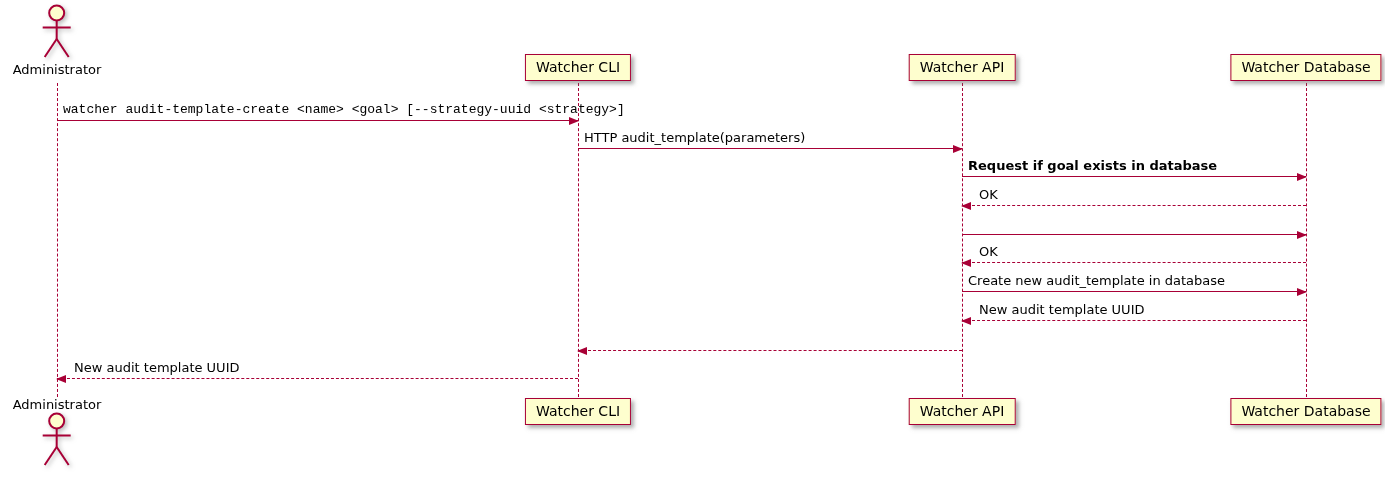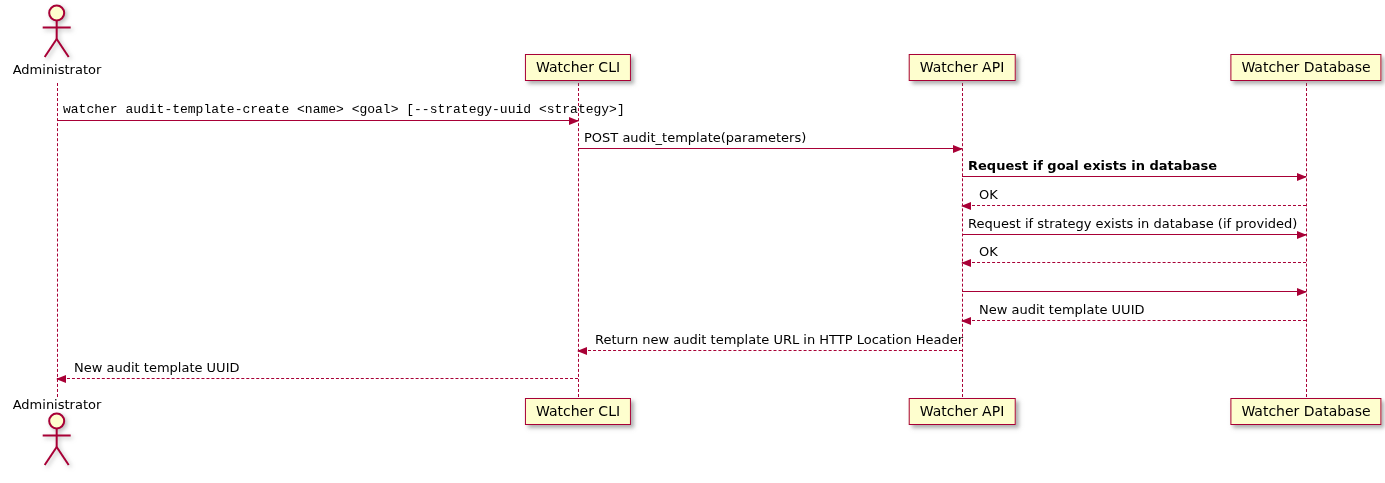--- a/index.html
+++ b/index.html
@@ -76,48 +76,47 @@
     <div class="lifeline" style="left: 578px; top: 83px; height: 314px;"></div>
     <div class="lifeline" style="left: 962px; top: 83px; height: 314px;"></div>
     <div class="lifeline" style="left: 1306px; top: 83px; height: 314px;"></div>
     <div class="msg-line" style="left: 57px; top: 120px; width: 521px;">
       <div class="arrowhead dir-right"></div>
     </div>
     <div class="msg-label" style="left: 63px; top: 102px; font-family: Liberation Mono, monospace;">watcher audit-template-create &lt;name&gt; &lt;goal&gt; [--strategy-uuid &lt;strategy&gt;]</div>
     <div class="msg-line" style="left: 578px; top: 148px; width: 384px;">
       <div class="arrowhead dir-right"></div>
     </div>
-    <div class="msg-label" style="left: 584px; top: 130px;">POST audit_template(parameters)</div>
+    <div class="msg-label" style="left: 584px; top: 130px;">HTTP audit_template(parameters)</div>
     <div class="msg-line" style="left: 962px; top: 176px; width: 344px;">
       <div class="arrowhead dir-right"></div>
     </div>
     <div class="msg-label" style="left: 968px; top: 158px; font-weight: bold;">Request if goal exists in database</div>
     <div class="msg-line dashed" style="left: 962px; top: 205px; width: 344px;">
       <div class="arrowhead dir-left"></div>
     </div>
     <div class="msg-label" style="left: 979px; top: 187px;">OK</div>
     <div class="msg-line" style="left: 962px; top: 234px; width: 344px;">
       <div class="arrowhead dir-right"></div>
     </div>
-    <div class="msg-label" style="left: 968px; top: 216px;">Request if strategy exists in database (if provided)</div>
     <div class="msg-line dashed" style="left: 962px; top: 262px; width: 344px;">
       <div class="arrowhead dir-left"></div>
     </div>
     <div class="msg-label" style="left: 979px; top: 244px;">OK</div>
     <div class="msg-line" style="left: 962px; top: 291px; width: 344px;">
       <div class="arrowhead dir-right"></div>
     </div>
+    <div class="msg-label" style="left: 968px; top: 273px;">Create new audit_template in database</div>
     <div class="msg-line dashed" style="left: 962px; top: 320px; width: 344px;">
       <div class="arrowhead dir-left"></div>
     </div>
     <div class="msg-label" style="left: 979px; top: 302px;">New audit template UUID</div>
     <div class="msg-line dashed" style="left: 578px; top: 350px; width: 384px;">
       <div class="arrowhead dir-left"></div>
     </div>
-    <div class="msg-label" style="left: 595px; top: 332px;">Return new audit template URL in HTTP Location Header</div>
     <div class="msg-line dashed" style="left: 57px; top: 378px; width: 521px;">
       <div class="arrowhead dir-left"></div>
     </div>
     <div class="msg-label" style="left: 74px; top: 360px;">New audit template UUID</div>
     <div class="actor" style="left: 57px; top: 4px;">
       <svg width="46" height="58" viewBox="0 0 46 58">
         <circle cx="23" cy="9" r="7.5" fill="#FEFECE" stroke="#A80036" stroke-width="2"></circle>
         <line x1="23" y1="16.5" x2="23" y2="35" stroke="#A80036" stroke-width="2"></line>
         <line x1="9" y1="23.5" x2="37" y2="23.5" stroke="#A80036" stroke-width="2"></line>
         <line x1="23" y1="35" x2="11" y2="53" stroke="#A80036" stroke-width="2"></line>

